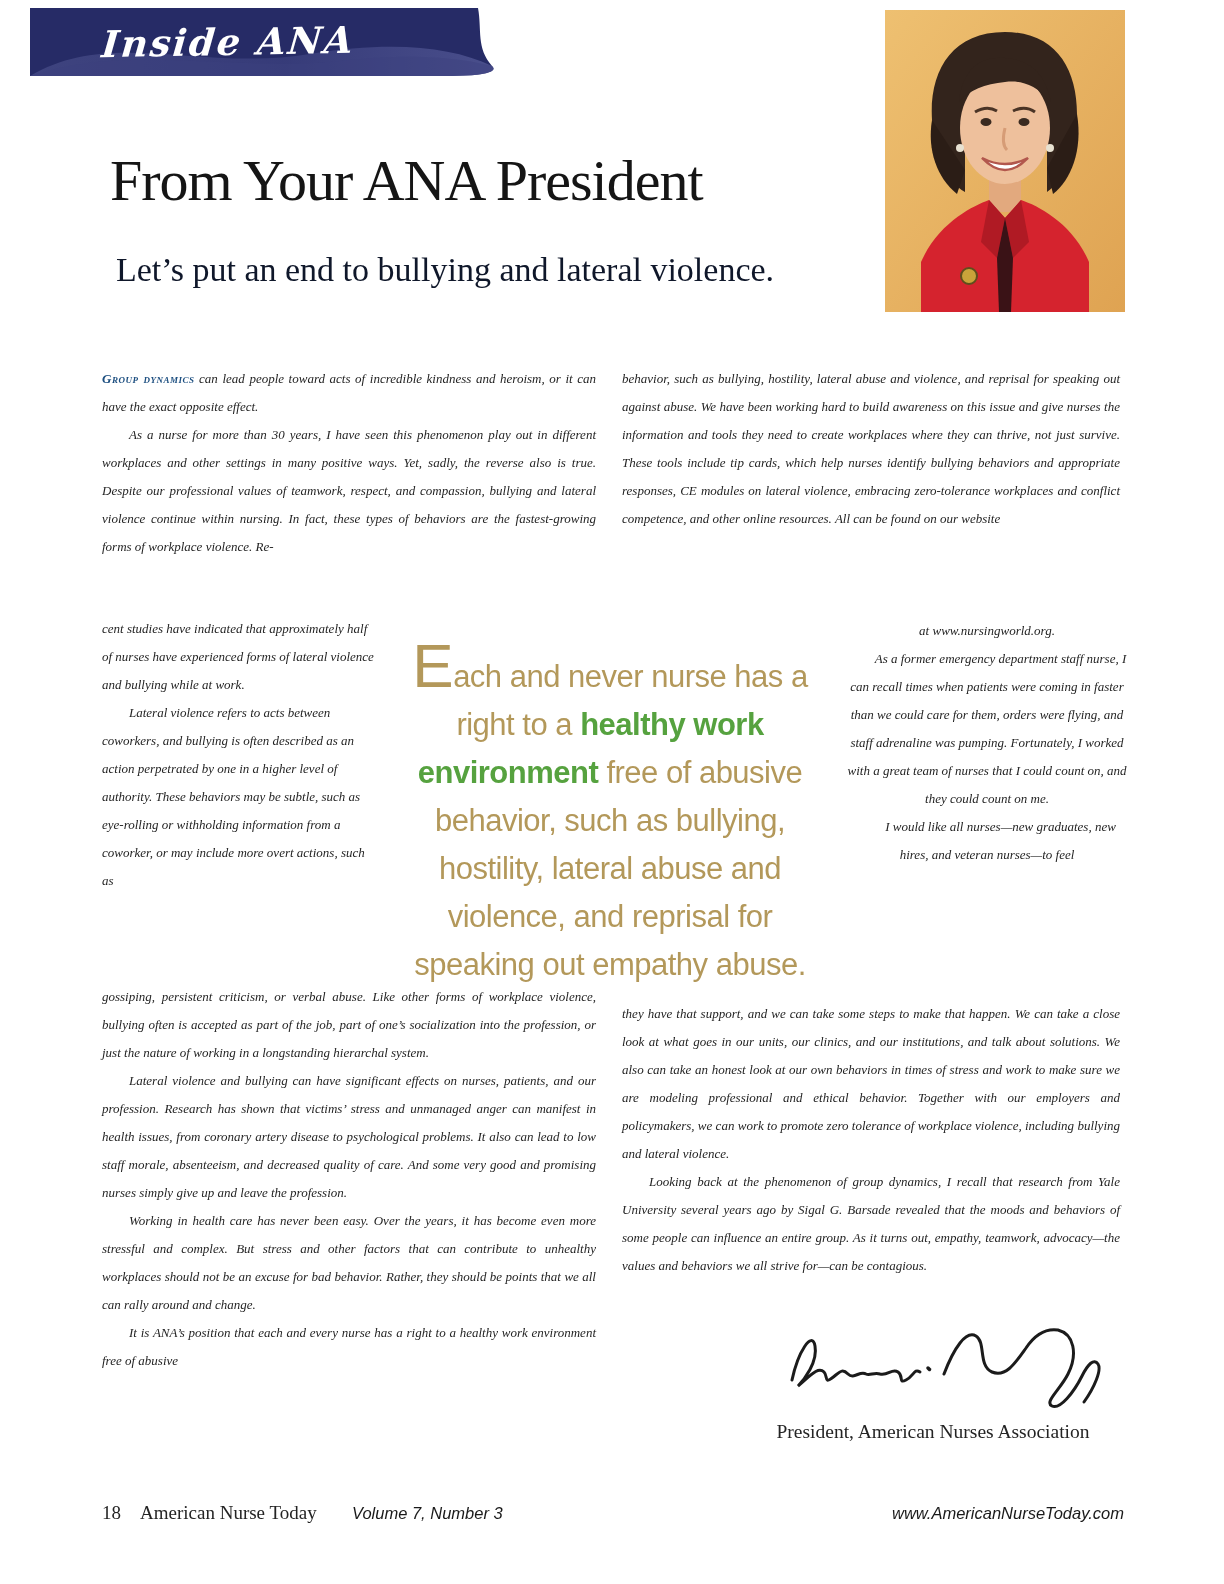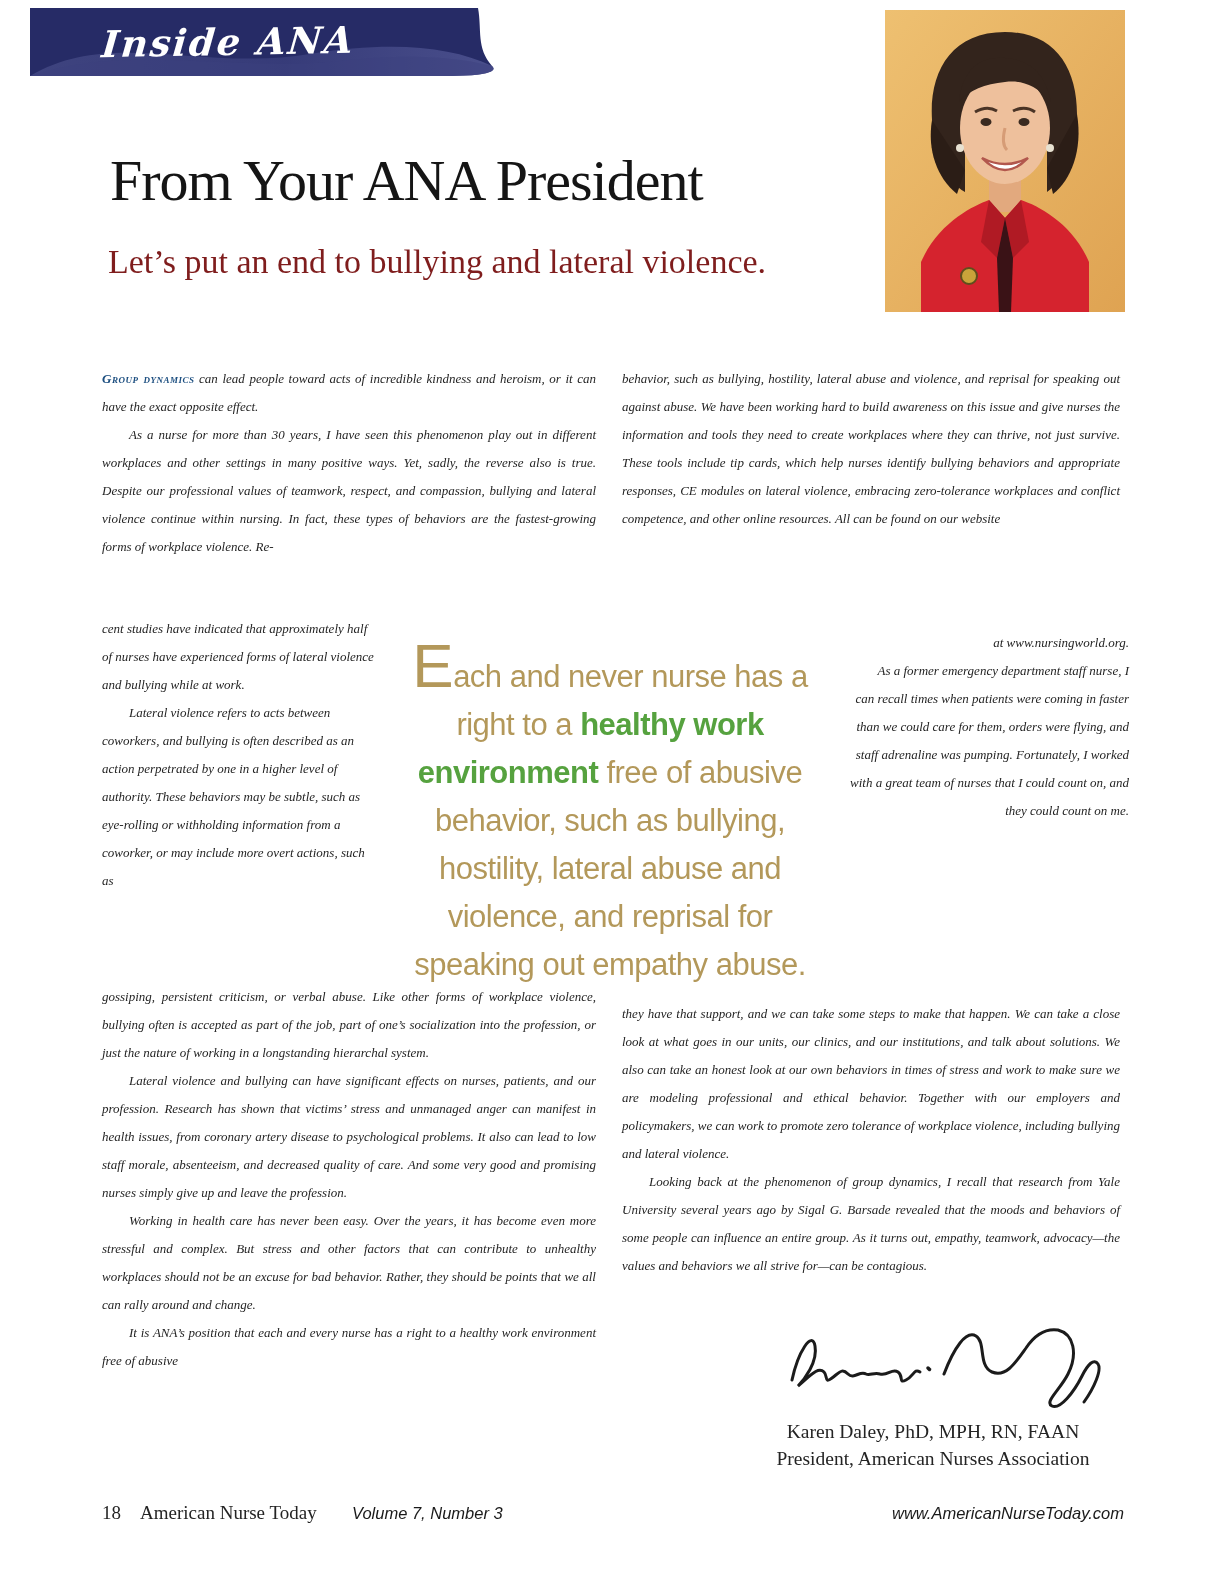--- a/index.html
+++ b/index.html
@@ -16,35 +16,35 @@
     font-size:37px;color:#ffffff;letter-spacing:2px;transform:skewX(-6deg) rotate(-1deg);
     white-space:nowrap;
   }
   
   .title{
     position:absolute;left:99px;top:136px;width:780px;
     font-size:58px;letter-spacing:-1px;color:#151515;font-weight:normal;margin:11px;
   }
   .subtitle{
     position:absolute;left:100px;top:232px;width:740px;
-    font-size:34px;line-height:43px;color:#7f1d1d;margin:8px;font-weight:normal;
+    font-size:34px;line-height:43px;color:#0f172a;margin:16px;font-weight:normal;
   }
   
   .portrait{position:absolute;left:885px;top:10px;width:240px;height:302px;}
   
   .blk{position:absolute;font-size:13px;line-height:28px;color:#242424;font-style:italic;}
   .blk p{margin:0;}
   .just{text-align:justify;}
   .ind{text-indent:27px;}
   .lead{font-variant:small-caps;font-weight:bold;color:#1d4f80;letter-spacing:.5px;}
   .lt{left:102px;top:365px;width:494px;}
   .ln{left:102px;top:615px;width:272px;text-align:left;}
   .lb{left:102px;top:983px;width:494px;}
   .rt{left:622px;top:365px;width:498px;}
-  .rn{left:845px;top:617px;width:284px;text-align:right;margin-top:12px;}
+  .rn{left:845px;top:617px;width:284px;text-align:center;}
   .rb{left:622px;top:983px;width:498px;margin-top:17px;}
   
   .pullquote{
     position:absolute;left:398px;top:642px;width:424px;text-align:center;
     font-family:"Liberation Sans",sans-serif;font-size:31px;line-height:48px;
     color:#b3985a;letter-spacing:-0.5px;
   }
   .pullquote .dropcap{font-size:62px;line-height:48px;}
   .pullquote .hl{color:#56a23f;font-weight:bold;}
   
@@ -148,37 +148,37 @@
     <span class="dropcap">E</span><span>ach and never nurse has a right to a </span><span class="hl">healthy work environment</span><span> free of abusive behavior, such as bullying, hostility, lateral abuse and violence, and reprisal for speaking out empathy abuse.</span>
   </div>
 
   <div class="blk rt just">
     <p>behavior, such as bullying, hostility, lateral abuse and violence, and reprisal for speaking out against abuse. We have been working hard to build awareness on this issue and give nurses the information and tools they need to create workplaces where they can thrive, not just survive. These tools include tip cards, which help nurses identify bullying behaviors and appropriate responses, CE modules on lateral violence, embracing zero-tolerance workplaces and conflict competence, and other online resources. All can be found on our website</p>
   </div>
 
   <div class="blk rn">
     <p>at www.nursingworld.org.</p>
     <p class="ind">As a former emergency department staff nurse, I can recall times when patients were coming in faster than we could care for them, orders were flying, and staff adrenaline was pumping. Fortunately, I worked with a great team of nurses that I could count on, and they could count on me.</p>
+    <p class="ind">I would like all nurses—new graduates, new hires, and veteran nurses—to feel</p>
   </div>
 
   <div class="blk rb just">
     <p>they have that support, and we can take some steps to make that happen. We can take a close look at what goes in our units, our clinics, and our institutions, and talk about solutions. We also can take an honest look at our own behaviors in times of stress and work to make sure we are modeling professional and ethical behavior. Together with our employers and policymakers, we can work to promote zero tolerance of workplace violence, including bullying and lateral violence.</p>
     <p class="ind">Looking back at the phenomenon of group dynamics, I recall that research from Yale University several years ago by Sigal G. Barsade revealed that the moods and behaviors of some people can influence an entire group. As it turns out, empathy, teamwork, advocacy—the values and behaviors we all strive for—can be contagious.</p>
   </div>
 
   <div class="signature" aria-label="Karen A. Daley">
     <svg width="350" height="100" viewBox="0 0 350 100">
       <path d="M24,62 C30,34 44,12 47,28 C50,44 36,62 30,68 C42,58 50,48 56,54 C60,58 56,66 64,60 C72,54 74,50 80,56 C86,62 92,52 98,56 C102,58 106,54 112,56 C120,58 124,50 130,54 C136,58 130,66 138,62 C146,58 146,50 152,54" fill="none" stroke="#1b1b1b" stroke-width="3" stroke-linecap="round"></path>
       <path d="M160,50 l1.5,1.5" fill="none" stroke="#1b1b1b" stroke-width="3.5" stroke-linecap="round"></path>
       <path d="M176,56 C186,30 198,12 208,18 C218,24 210,48 224,54 C238,60 248,44 258,30 C266,18 276,10 290,12 C306,16 310,36 300,56 C292,72 276,84 284,88 C292,92 306,74 314,58 C320,46 326,40 330,46 C334,52 326,70 316,84" fill="none" stroke="#1b1b1b" stroke-width="3" stroke-linecap="round"></path>
     </svg>
   </div>
 
   <div class="byline">
-    <div>Karen Daley, PhD, MPH, RN, FAAN</div>
     <div>President, American Nurses Association</div>
   </div>
 
   <div class="footer">
     <span class="serif f-page">18</span>
     <span class="serif f-mag">American Nurse Today</span>
     <span class="sans f-issue">Volume 7, Number 3</span>
     <span class="sans f-site">www.AmericanNurseToday.com</span>
   </div>
 

